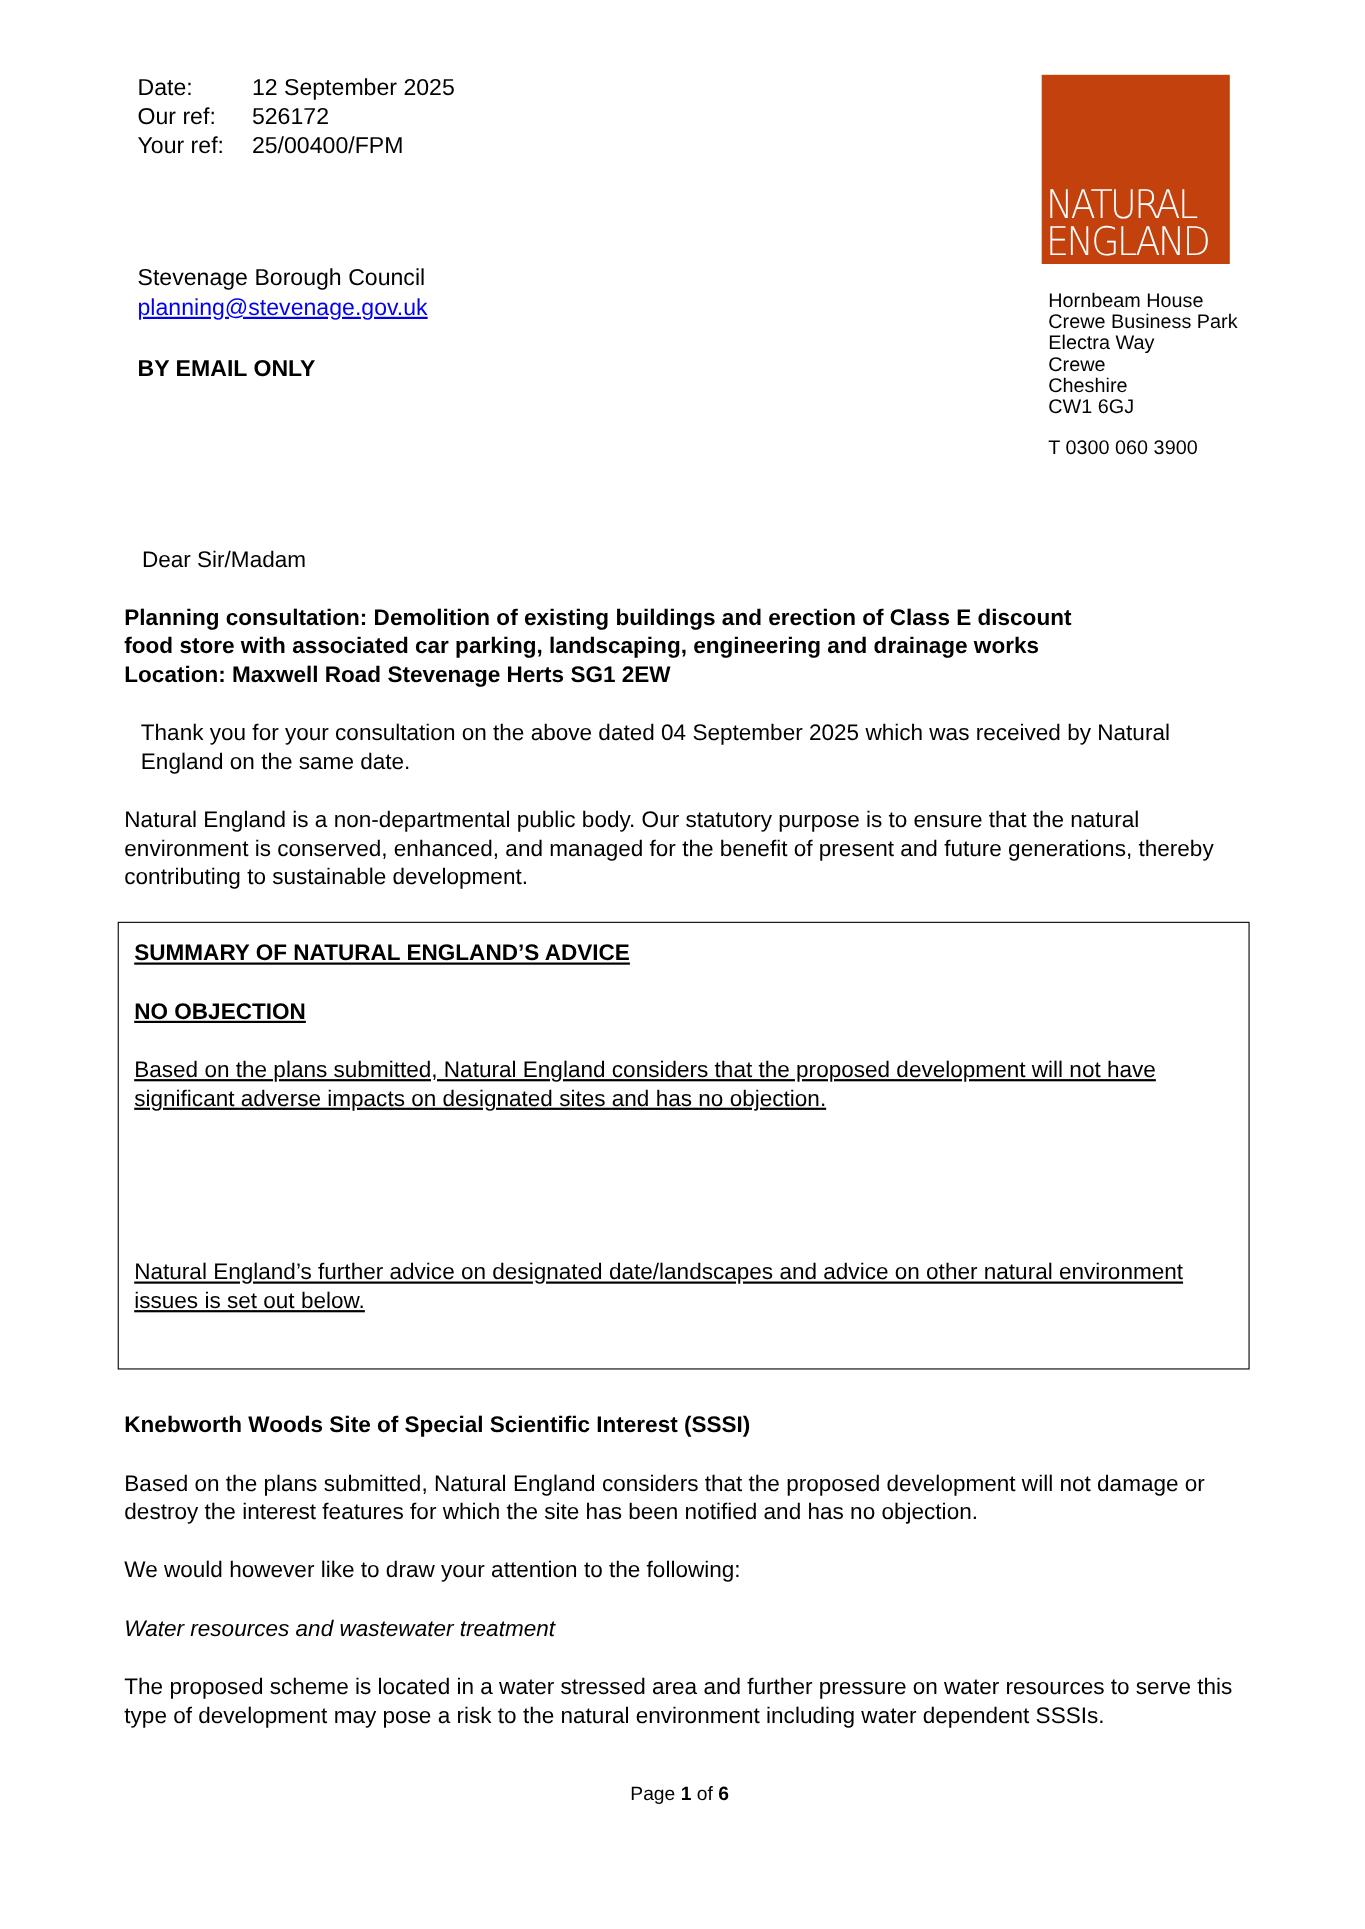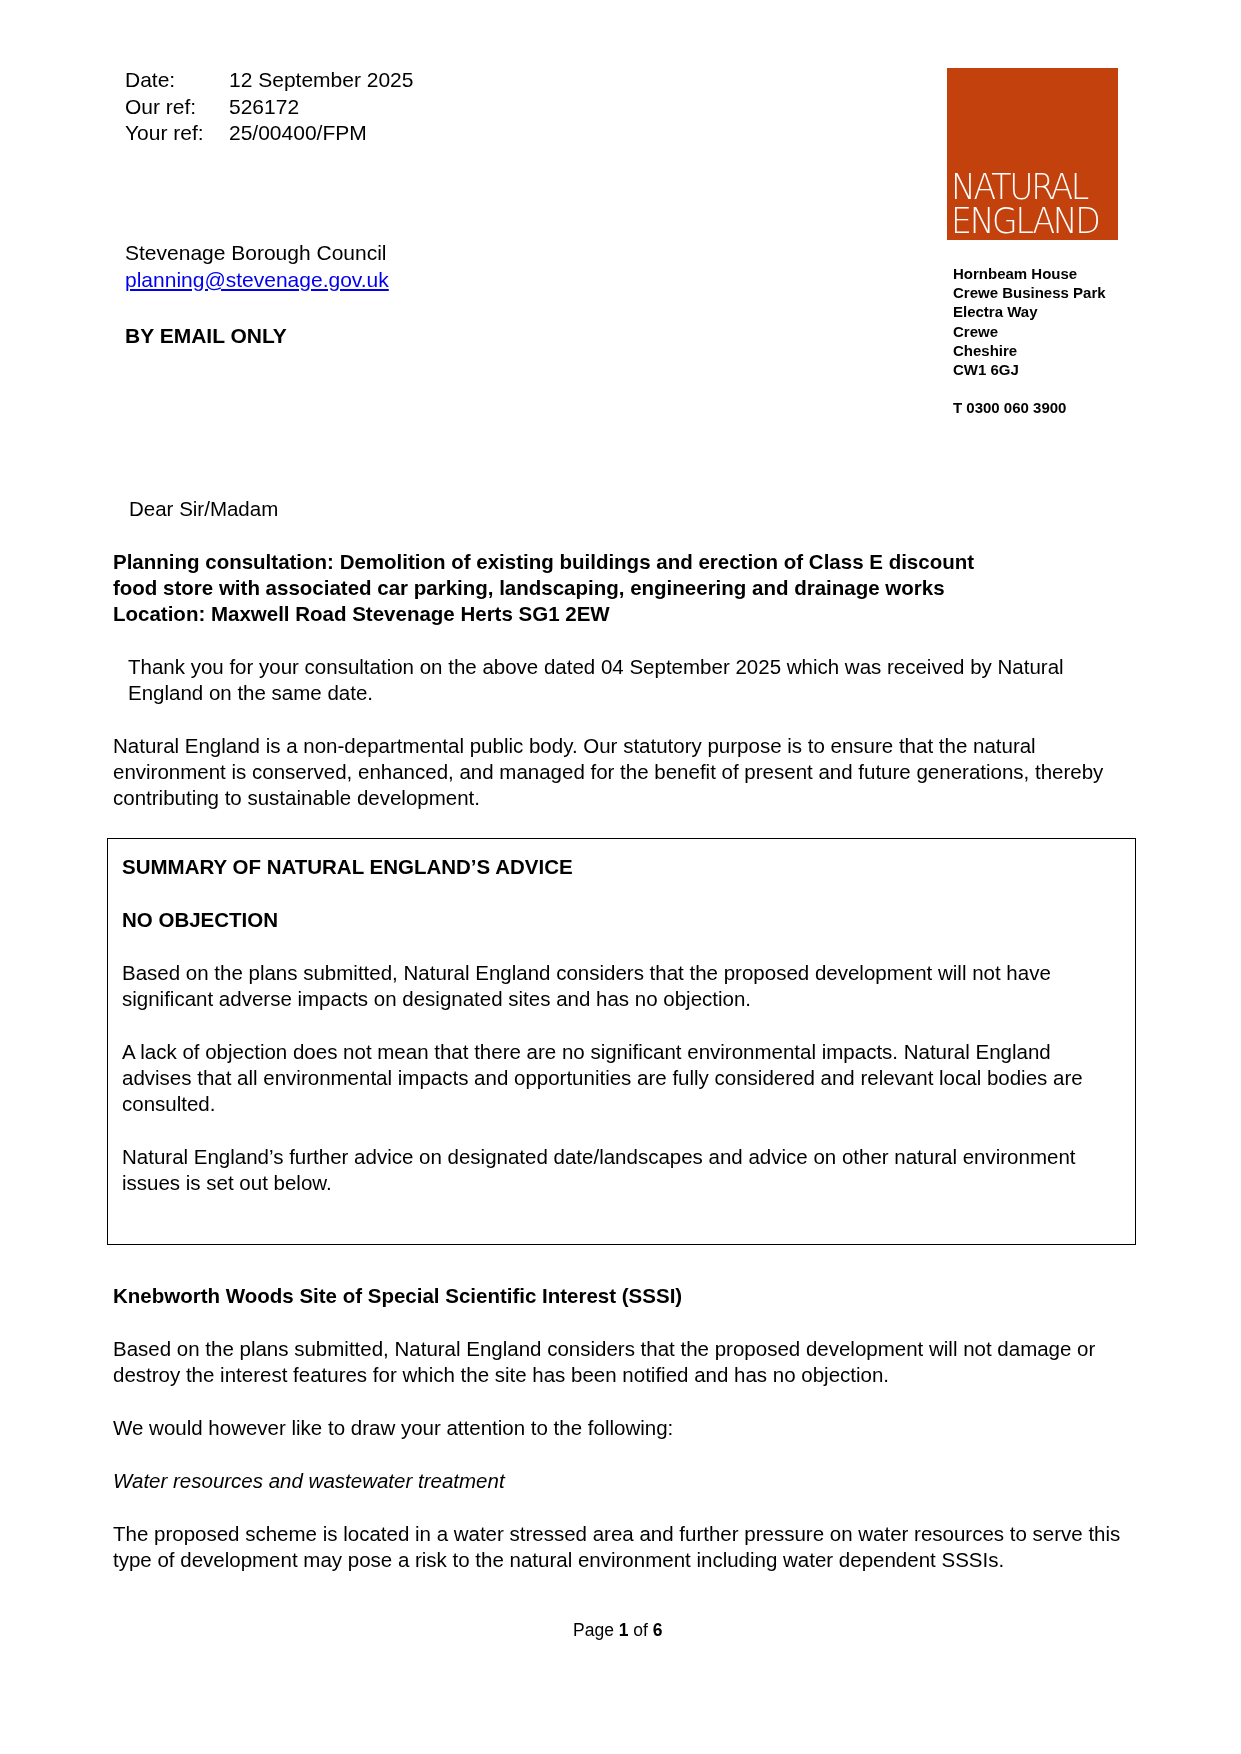--- a/index.html
+++ b/index.html
@@ -4,39 +4,39 @@
 <style>
   html, body { margin: 0; padding: 0; background: #ffffff; }
   body {
     width: 1241px; height: 1754px; position: relative; overflow: hidden;
     font-family: "Liberation Sans", sans-serif; color: #000;
   }
   .abs { position: absolute; }
   .hdr { font-size: 21px; line-height: 26.5px; }
   .ref-row { display: flex; }
   .ref-label { width: 104px; }
-  .addr { font-size: 15px; line-height: 19.2px; font-weight: bold; }
+  .addr { font-size: 18px; line-height: 19.2px; }
   .body-text { font-size: 20.5px; line-height: 26px; }
   .b { font-weight: bold; }
   .i { font-style: italic; }
   a.email { color: #0000EE; text-decoration: underline; }
   .logo {
     left: 947px; top: 68px; width: 171px; height: 172px; background: #00A650;
   }
   .logo-text {
     position: absolute; left: 4px; bottom: 2px; color: #ffffff;
     font-family: "DejaVu Sans", sans-serif; font-weight: 300;
     font-size: 36px; line-height: 34px; letter-spacing: -2.5px;
     transform: scaleX(0.92); transform-origin: left bottom;
   }
   .box {
     left: 107px; top: 838px; width: 1029px; height: 407px;
     border: 1.3px solid #000; box-sizing: border-box;
   }
-  .box p { margin: 0; position: absolute; left: 14px; width: 1000px; }
+  .box p { margin: 0; position: absolute; left: 14px; width: 1000px; text-decoration: underline; }
   p { margin: 0; }
   .footer { font-size: 17.5px; }
 </style>
 </head>
 <body>
 
 <div class="abs hdr" style="left:125px; top:67px;">
   <div class="ref-row">
     <span class="ref-label">Date:</span>
     <span>12 September 2025</span>
@@ -83,21 +83,20 @@
   <div>Location: Maxwell Road Stevenage Herts SG1 2EW</div>
 </div>
 
 <p class="abs body-text" style="left:113px; top:654px; width:1000px;margin-left:15px;">Thank you for your consultation on the above dated 04 September 2025 which was received by Natural England on the same date.</p>
 <p class="abs body-text" style="left:113px; top:733px; width:1000px;">Natural England is a non-departmental public body. Our statutory purpose is to ensure that the natural environment is conserved, enhanced, and managed for the benefit of present and future generations, thereby contributing to sustainable development.</p>
 
 <div class="abs box body-text">
   <p class="b" style="top:15px;">SUMMARY OF NATURAL ENGLAND’S ADVICE</p>
   <p class="b" style="top:68px;">NO OBJECTION</p>
   <p style="top:121px;">Based on the plans submitted, Natural England considers that the proposed development will not have significant adverse impacts on designated sites and has no objection.</p>
-  <p style="top:200px; width:975px;">A lack of objection does not mean that there are no significant environmental impacts. Natural England advises that all environmental impacts and opportunities are fully considered and relevant local bodies are consulted.</p>
   <p style="top:305px; width:975px;">Natural England’s further advice on designated date/landscapes and advice on other natural environment issues is set out below.</p>
 </div>
 
 <p class="abs body-text b" style="left:113px; top:1283px;">Knebworth Woods Site of Special Scientific Interest (SSSI)</p>
 <p class="abs body-text" style="left:113px; top:1336px; width:1010px;">Based on the plans submitted, Natural England considers that the proposed development will not damage or destroy the interest features for which the site has been notified and has no objection.</p>
 <p class="abs body-text" style="left:113px; top:1415px;">We would however like to draw your attention to the following:</p>
 <p class="abs body-text i" style="left:113px; top:1468px;">Water resources and wastewater treatment</p>
 <p class="abs body-text" style="left:113px; top:1521px; width:1020px;">The proposed scheme is located in a water stressed area and further pressure on water resources to serve this type of development may pose a risk to the natural environment including water dependent SSSIs.</p>
 
 <div class="abs footer" style="left:573px; top:1620px;">

